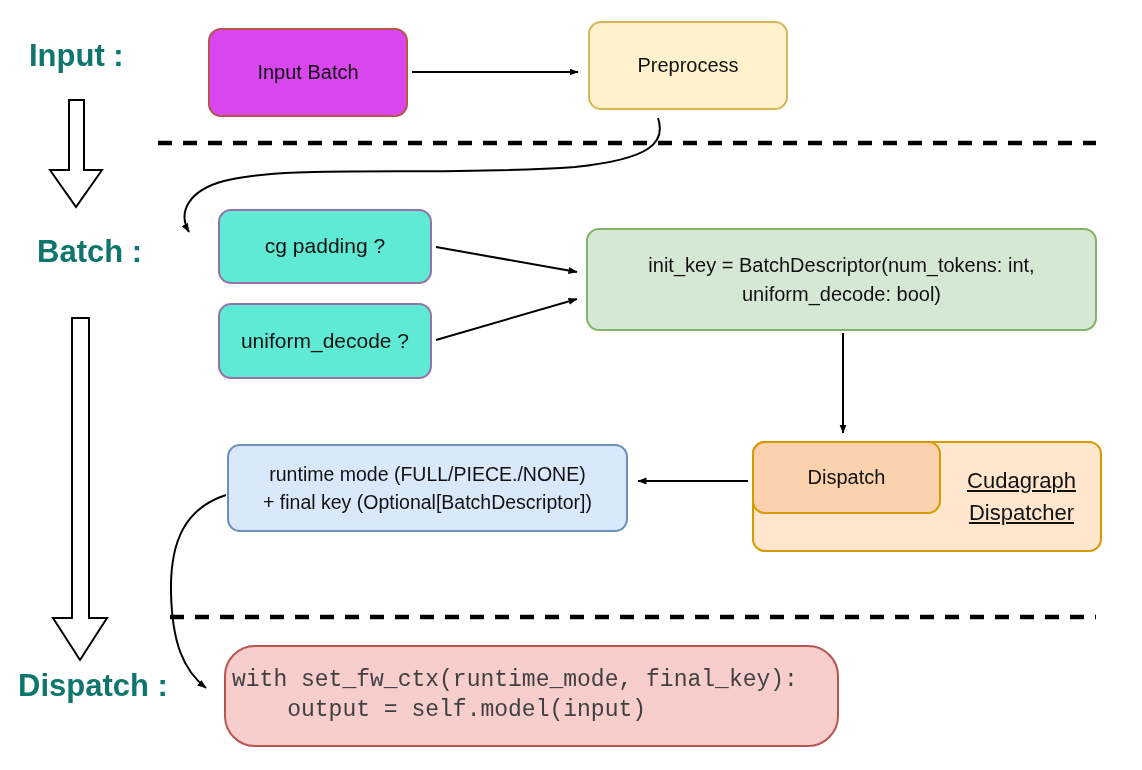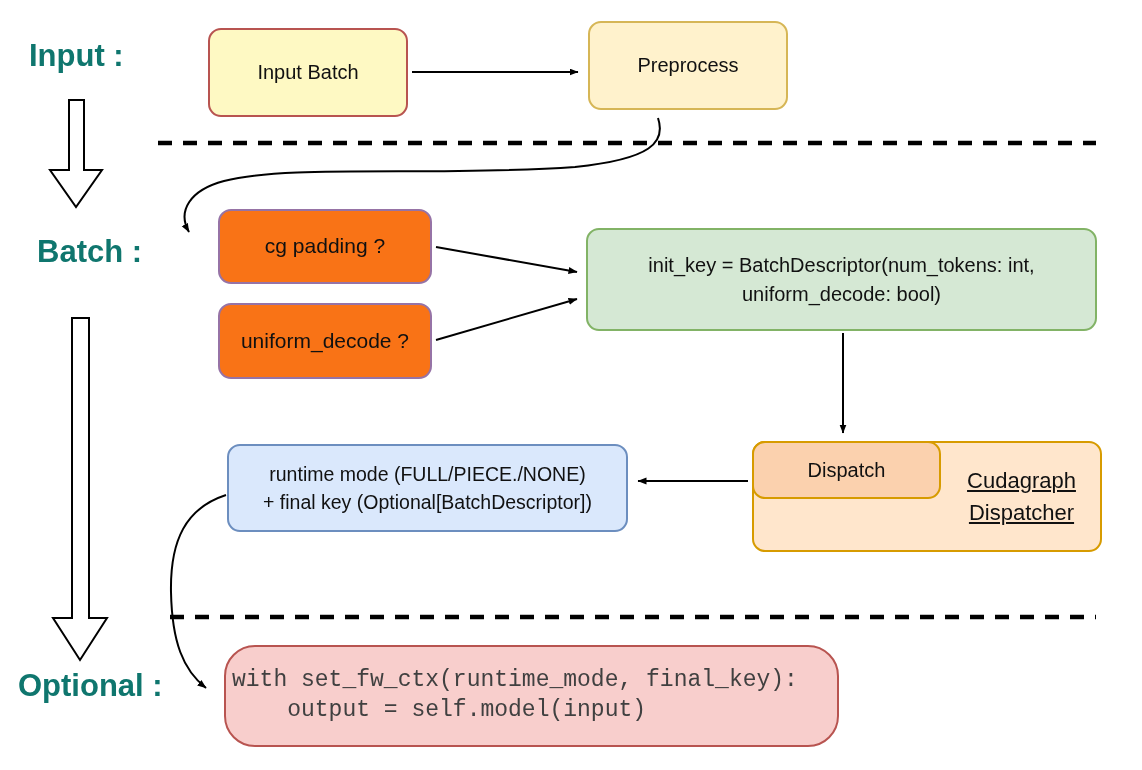--- a/index.html
+++ b/index.html
@@ -24,23 +24,23 @@
     border-radius:13px;
     border:2px solid #000;
     display:flex;
     align-items:center;
     justify-content:center;
     text-align:center;
     font-size:20px;
     color:#111111;
     line-height:1.45;
   }
-  .node.red    {background:#fef9c3;border-color:#b85450;}
+  .node.red    {background:#d946ef;border-color:#b85450;}
   .node.yellow {background:#fff2cc;border-color:#d6b656;}
-  .node.purple {background:#f97316;border-color:#9673a6;font-size:21px;}
+  .node.purple {background:#5eead4;border-color:#9673a6;font-size:21px;}
   .node.green  {background:#d5e8d4;border-color:#82b366;}
   .node.orange-outer{background:#ffe6cc;border-color:#d79b00;}
   .node.orange-inner{background:#fbd1ae;border-color:#d79b00;}
   .node.blue   {background:#dae8fc;border-color:#6c8ebf;font-size:19.5px;}
   .node.code{
     background:#f8cecc;border-color:#b85450;
     font-family:"Liberation Mono","DejaVu Sans Mono",monospace;
     font-size:23px;
     color:#404040;
     justify-content:flex-start;
@@ -82,21 +82,21 @@
     <line x1="436" y1="340" x2="577" y2="299" stroke="#000" stroke-width="2" marker-end="url(#ah)"></line>
     <line x1="843" y1="333" x2="843" y2="433" stroke="#000" stroke-width="2" marker-end="url(#ah)"></line>
     <line x1="748" y1="481" x2="638" y2="481" stroke="#000" stroke-width="2" marker-end="url(#ah)"></line>
 
     <path d="M 658 118 C 666 142, 652 159, 575 167 C 440 177, 288 164, 224 181 C 190 190, 177 211, 189 232" fill="none" stroke="#000" stroke-width="2" marker-end="url(#ah)"></path>
     <path d="M 226 495 C 186 508, 170 540, 171 592 C 172 642, 183 670, 206 688" fill="none" stroke="#000" stroke-width="2" marker-end="url(#ah)"></path>
   </svg>
 
   <div class="section-label" style="left:29px;top:38px;">Input :</div>
   <div class="section-label" style="left:37px;top:234px;">Batch :</div>
-  <div class="section-label" style="left:18px;top:668px;">Optional :</div>
+  <div class="section-label" style="left:18px;top:668px;">Dispatch :</div>
 
   <div class="node red" style="left:208px;top:28px;width:200px;height:89px;">
     <span>Input Batch</span>
   </div>
 
   <div class="node yellow" style="left:588px;top:21px;width:200px;height:89px;">
     <span>Preprocess</span>
   </div>
 
   <div class="node purple" style="left:218px;top:209px;width:214px;height:75px;">
@@ -106,21 +106,21 @@
   <div class="node purple" style="left:218px;top:303px;width:214px;height:76px;">
     <span>uniform_decode ?</span>
   </div>
 
   <div class="node green two-line" style="left:586px;top:228px;width:511px;height:103px;flex-direction:column;">
     <div>init_key = BatchDescriptor(num_tokens: int,</div>
     <div>uniform_decode: bool)</div>
   </div>
 
   <div class="node orange-outer" style="left:752px;top:441px;width:350px;height:111px;"></div>
-  <div class="node orange-inner" style="left:752px;top:441px;width:189px;height:58px;">
+  <div class="node orange-inner" style="left:752px;top:441px;width:189px;height:73px;">
     <span>Dispatch</span>
   </div>
   <div class="cud-text" style="left:941px;top:441px;width:161px;height:111px;">
     <div>Cudagraph</div>
     <div>Dispatcher</div>
   </div>
 
   <div class="node blue two-line" style="left:227px;top:444px;width:401px;height:88px;flex-direction:column;">
     <div>runtime mode (FULL/PIECE./NONE)</div>
     <div>+ final key (Optional[BatchDescriptor])</div>

